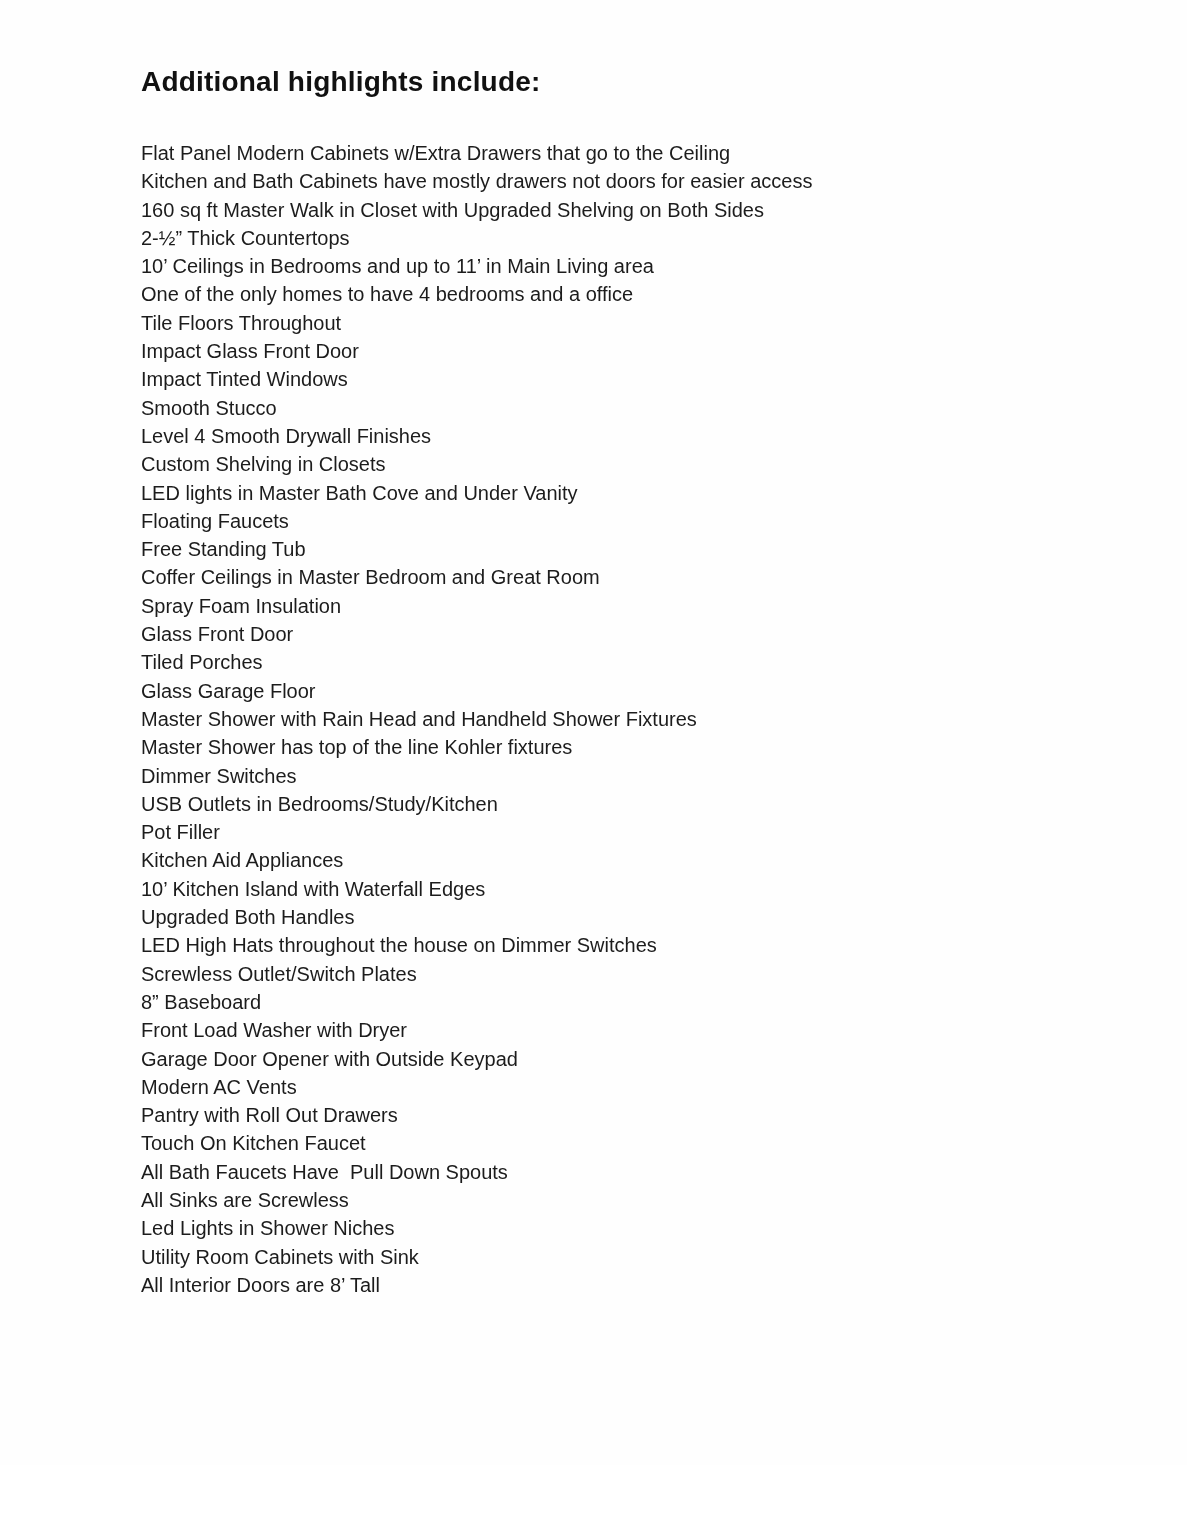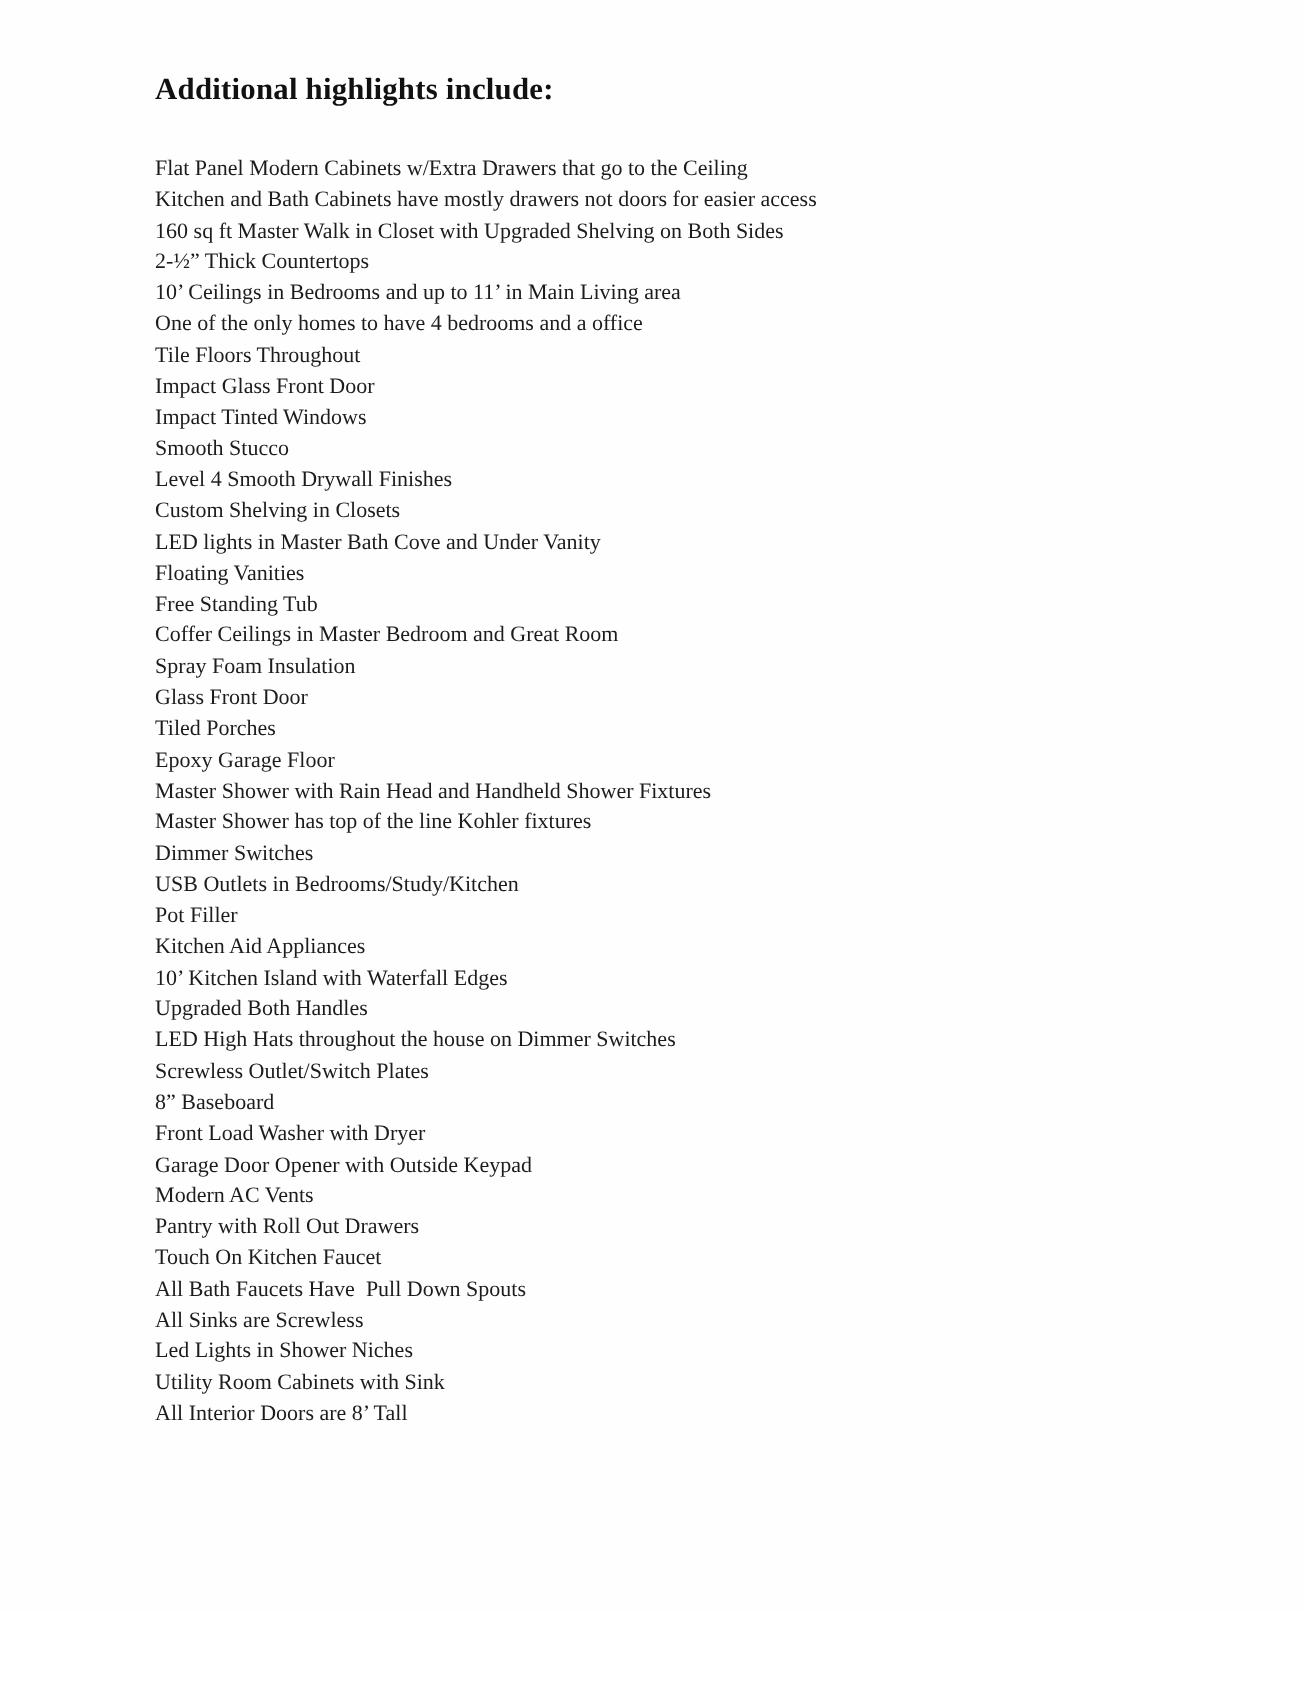--- a/index.html
+++ b/index.html
@@ -5,21 +5,21 @@
   html, body {
     margin: 0;
     padding: 0;
     background: #ffffff;
   }
   .page {
     position: relative;
     width: 1187px;
     height: 1465px;
     background: #fefefe;
-    font-family: Liberation Serif, serif;
+    font-family: Liberation Sans, sans-serif;
     color: #1a1a1a;
     overflow: hidden;
   }
   .content {
     position: absolute;
     top: 64px;
     left: 141px;
     right: 60px;
   }
   .doc-title {
@@ -56,27 +56,27 @@
         <li>2-½” Thick Countertops</li>
         <li>10’ Ceilings in Bedrooms and up to 11’ in Main Living area</li>
         <li>One of the only homes to have 4 bedrooms and a office</li>
         <li>Tile Floors Throughout</li>
         <li>Impact Glass Front Door</li>
         <li>Impact Tinted Windows</li>
         <li>Smooth Stucco</li>
         <li>Level 4 Smooth Drywall Finishes</li>
         <li>Custom Shelving in Closets</li>
         <li>LED lights in Master Bath Cove and Under Vanity</li>
-        <li>Floating Vanities</li>
+        <li>Floating Faucets</li>
         <li>Free Standing Tub</li>
         <li>Coffer Ceilings in Master Bedroom and Great Room</li>
         <li>Spray Foam Insulation</li>
         <li>Glass Front Door</li>
         <li>Tiled Porches</li>
-        <li>Epoxy Garage Floor</li>
+        <li>Glass Garage Floor</li>
         <li>Master Shower with Rain Head and Handheld Shower Fixtures</li>
         <li>Master Shower has top of the line Kohler fixtures</li>
         <li>Dimmer Switches</li>
         <li>USB Outlets in Bedrooms/Study/Kitchen</li>
         <li>Pot Filler</li>
         <li>Kitchen Aid Appliances</li>
         <li>10’ Kitchen Island with Waterfall Edges</li>
         <li>Upgraded Both Handles</li>
         <li>LED High Hats throughout the house on Dimmer Switches</li>
         <li>Screwless Outlet/Switch Plates</li>

